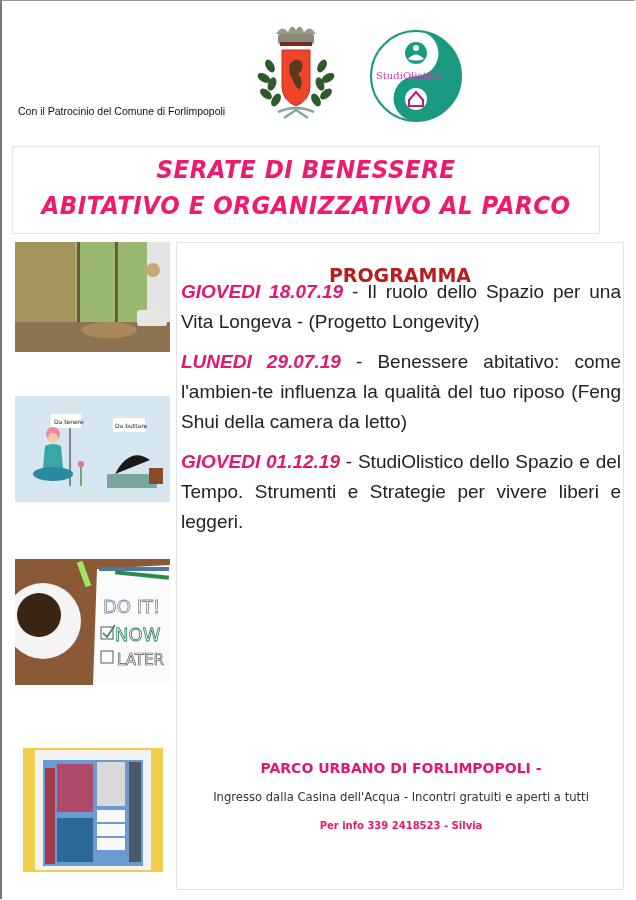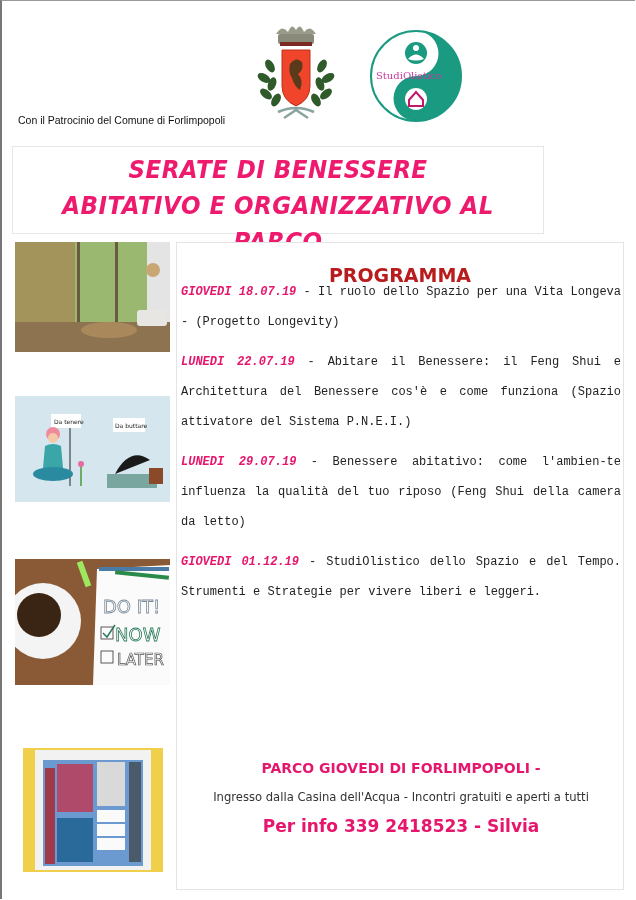--- a/index.html
+++ b/index.html
@@ -8,28 +8,28 @@
     background: #ffffff;
     font-family: "DejaVu Sans", sans-serif;
     color: #222;
   }
   .page-frame {
     position: absolute; left: 0; top: 0; width: 635px; height: 899px;
     border-left: 2px solid #777; border-top: 1px solid #999;
     box-sizing: border-box;
   }
   .patrocinio {
-    position: absolute; left: 18px; top: 114px;
+    position: absolute; left: 18px; top: 105px;
     font-family: "Liberation Sans", sans-serif; font-size: 10.5px; color: #111;
   }
   .stemma { position: absolute; left: 248px; top: 20px; width: 96px; height: 108px; }
   .logo { position: absolute; left: 368px; top: 28px; width: 96px; height: 96px; }
 
   .title-box {
-    position: absolute; left: 12px; top: 146px; width: 532px; height: 88px;
+    position: absolute; left: 12px; top: 146px; width: 588px; height: 88px;
     border: 1px solid #e6e6e6; box-sizing: border-box; background: #fff;
     text-align: center;
   }
   .title-line {
     font-family: "DejaVu Sans", sans-serif; font-weight: bold; font-style: italic;
     color: #ee1a6e; font-size: 25px; letter-spacing: 0.5px;
     line-height: 36px; transform: scaleX(0.92);
   }
   .title-line.l1 { margin-top: 5px; }
 
@@ -37,32 +37,32 @@
     position: absolute; left: 176px; top: 242px; width: 448px; height: 648px;
     border: 1px solid #e4e4e4; box-sizing: border-box; background: #fff;
   }
   .program-heading {
     text-align: center; font-weight: bold; font-size: 19px; color: #b91c1c;
     margin-top: 20px; height: 24px; line-height: 24px;
     font-family: "DejaVu Sans", sans-serif;
   }
   .events { position: absolute; left: 4px; top: 34px; width: 440px; }
   .event {
-    font-size: 12px; line-height: 30px; text-align: justify; color: #222;
-    margin-bottom: 10px; font-family: Liberation Mono, monospace;
+    font-size: 19px; line-height: 30px; text-align: justify; color: #222;
+    margin-bottom: 10px; font-family: Liberation Sans, sans-serif;
   }
   .event .date {
     color: #e6166d; font-weight: bold; font-style: italic;
   }
   .info {
     position: absolute; left: 0; top: 510px; width: 448px; text-align: center;
   }
   .info .pink { color: #e6166d; font-weight: bold; font-size: 14px; line-height: 30px; }
   .info .italic { font-size: 11.6px; color: #333; line-height: 28px; }
-  .info .phone { color: #e6166d; font-weight: bold; font-size: 17px; line-height: 30px; }
+  .info .phone { color: #e6166d; font-weight: bold; font-size: 10px; line-height: 30px; }
 
   .photo { position: absolute; left: 15px; width: 155px; overflow: hidden; }
   .ph1 { top: 242px; height: 110px; }
   .ph2 { top: 396px; height: 106px; }
   .ph3 { top: 559px; height: 126px; }
   .ph4 { top: 748px; height: 124px; }
 </style>
 </head>
 <body>
 
@@ -170,22 +170,21 @@
   <rect x="82" y="76" width="28" height="12" fill="#fafafa"></rect>
   <rect x="82" y="90" width="28" height="12" fill="#fafafa"></rect>
   <rect x="30" y="20" width="10" height="96" fill="#a03a4a"></rect>
   <rect x="114" y="14" width="12" height="100" fill="#4a5a6a"></rect>
 </svg>
 
 <div class="program-box">
   <div class="program-heading">PROGRAMMA</div>
   <div class="events">
     <div class="event"><span class="date">GIOVEDI 18.07.19</span><span> - Il ruolo dello Spazio per una Vita Longeva - (Progetto Longevity)</span></div>
-    <div class="event"><span class="date">LUNEDI 22.07.19</span><span> - Abitare il Benessere: il Feng Shui e Architettura del Benessere cos'è e come funziona (Spazio attivatore del Sistema P.N.E.I.)</span></div>
     <div class="event"><span class="date">LUNEDI 29.07.19</span><span> - Benessere abitativo: come l'ambien-te influenza la qualità del tuo riposo (Feng Shui della camera da letto)</span></div>
     <div class="event"><span class="date">GIOVEDI 01.12.19</span><span> - StudiOlistico dello Spazio e del Tempo. Strumenti e Strategie per vivere liberi e leggeri.</span></div>
   </div>
   <div class="info">
-    <div class="pink">PARCO GIOVEDI DI FORLIMPOPOLI -</div>
+    <div class="pink">PARCO URBANO DI FORLIMPOPOLI -</div>
     <div class="italic">Ingresso dalla Casina dell'Acqua - Incontri gratuiti e aperti a tutti</div>
     <div class="phone">Per info 339 2418523 - Silvia</div>
   </div>
 </div>
 
 </body></html>

